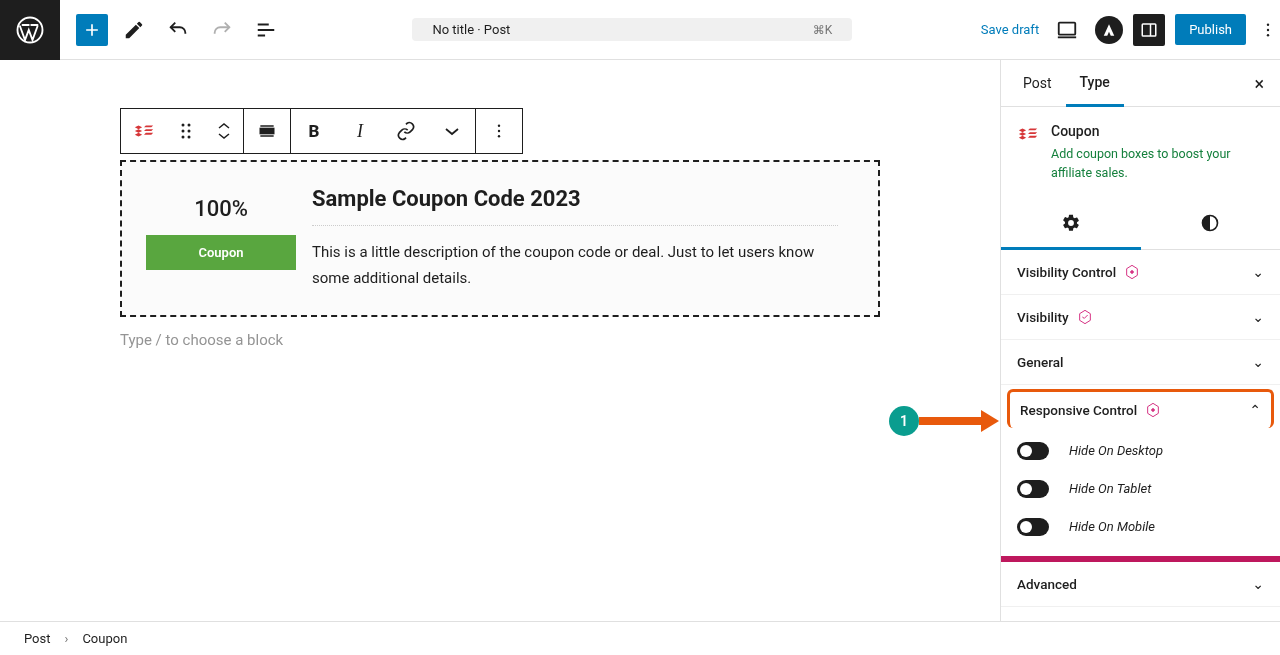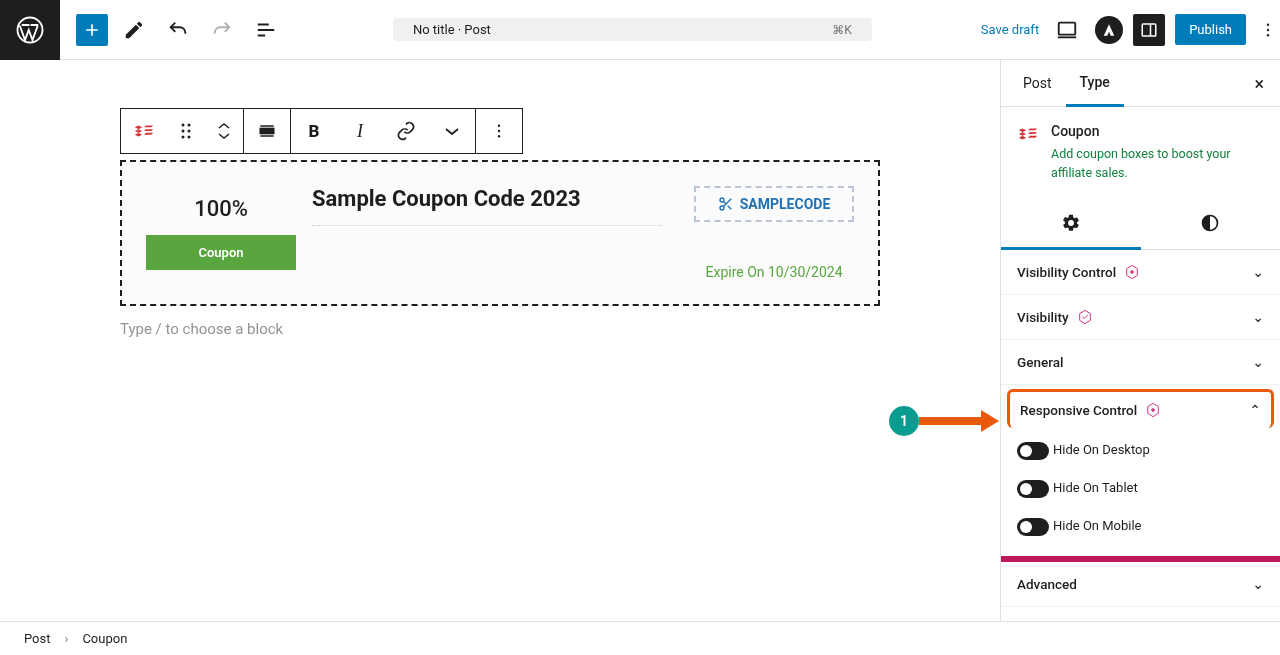--- a/index.html
+++ b/index.html
@@ -7,21 +7,21 @@
 
 
 .topbar { height: 60px; display: flex; align-items: center; border-bottom: 1px solid #e0e0e0; }
 .wp-logo { width: 60px; height: 60px; background: #1e1e1e; display: flex; align-items: center; justify-content: center; color: #fff; }
 .wp-logo svg { width: 30px; height: 30px; }
 .topbar-left { display: flex; align-items: center; gap: 8px; padding-left: 16px; }
 .add-btn { width: 32px; height: 32px; background: #007cba; border-radius: 2px; display: flex; align-items: center; justify-content: center; color: #fff; font-size: 20px; cursor: pointer; }
 .icon-btn { width: 36px; height: 36px; display: flex; align-items: center; justify-content: center; cursor: pointer; color: #1e1e1e; border-radius: 2px; }
 .icon-btn svg { width: 22px; height: 22px; }
 .top-center { flex: 1; display: flex; justify-content: center; }
-.title-pill { background: #f0f0f0; border-radius: 4px; padding: 4px 20px; width: 479px; display: flex; align-items: center; justify-content: space-between; color: #1e1e1e; }
+.title-pill { background: #f0f0f0; border-radius: 4px; padding: 4px 20px; width: 440px; display: flex; align-items: center; justify-content: space-between; color: #1e1e1e; }
 .title-pill .shortcut { color: #757575; font-size: 12px; }
 .topbar-right { display: flex; align-items: center; gap: 10px; padding-right: 0; }
 .save-draft { color: #007cba; cursor: pointer; font-size: 13px; }
 .astra-icon { width: 28px; height: 28px; background: #1e1e1e; border-radius: 50%; display: flex; align-items: center; justify-content: center; color: #fff; font-size: 14px; font-weight: bold; }
 .sidebar-toggle { width: 32px; height: 32px; background: #1e1e1e; color: #fff; display: flex; align-items: center; justify-content: center; border-radius: 2px; }
 .publish-btn { background: #007cba; color: #fff; padding: 8px 14px; border-radius: 2px; cursor: pointer; font-size: 13px; }
 .more-vert { width: 24px; display: flex; align-items: center; justify-content: center; cursor: pointer; }
 
 
 .workspace { display: flex; height: calc(100% - 60px - 34px); }
@@ -67,21 +67,21 @@
 .mode-tab { flex: 1; padding: 14px 0; display: flex; justify-content: center; cursor: pointer; }
 .mode-tab.active { border-bottom: 3px solid #007cba; margin-bottom: -1px; }
 
 .panel-row { padding: 14px 16px; border-bottom: 1px solid #f0f0f0; display: flex; align-items: center; justify-content: space-between; cursor: pointer; font-size: 13.5px; font-weight: 500; }
 .panel-row .label-wrap { display: flex; align-items: center; gap: 8px; }
 .panel-row .badge { width: 16px; height: 16px; }
 .chev { font-size: 14px; color: #1e1e1e; }
 
 .highlighted { border: 3px solid #e8590c; border-radius: 6px; margin: 4px 6px; padding: 10px 10px !important; }
 
-.toggle-row { display: flex; gap: 4px; padding: 10px 16px; }
+.toggle-row { display: flex; align-items: center; gap: 20px; padding: 10px 16px; font-style: italic; }
 .toggle { width: 32px; height: 18px; background: #1e1e1e; border-radius: 10px; position: relative; cursor: pointer; }
 .toggle::after { content: ""; position: absolute; width: 12px; height: 12px; background: #fff; border-radius: 50%; top: 3px; left: 3px; }
 .toggle-label { font-size: 13px; }
 
 
 .annotation { position: absolute; left: 889px; top: 406px; display: flex; align-items: center; z-index: 50; }
 .anno-circle { width: 30px; height: 30px; background: #0a9d8f; border-radius: 50%; color: #fff; display: flex; align-items: center; justify-content: center; font-weight: 600; font-size: 14px; }
 .anno-arrow { width: 80px; height: 14px; position: relative; }
 .anno-arrow-line { position: absolute; left: 0; top: 3px; width: 62px; height: 8px; background: #e8590c; }
 .anno-arrow-head { position: absolute; right: 0; top: -4px; width: 0; height: 0; border-left: 18px solid #e8590c; border-top: 11px solid transparent; border-bottom: 11px solid transparent; }
@@ -228,31 +228,21 @@
     </div>
 
     <div class="coupon-block">
       <div class="coupon-left">
         <div class="coupon-pct">100%</div>
         <div class="coupon-badge">Coupon</div>
       </div>
       <div class="coupon-mid">
         <div class="coupon-title">Sample Coupon Code 2023</div>
         <div class="coupon-divider"></div>
-      </div>
-      <div class="coupon-right">
-        <div class="coupon-code">
-          <svg width="16" height="16" viewBox="0 0 24 24" fill="none" stroke="#2271b1" stroke-width="2">
-              <circle cx="6" cy="6" r="3"></circle>
-              <circle cx="6" cy="18" r="3"></circle>
-              <path d="M20 4L8.12 15.88M14.47 14.48L20 20M8.12 8.12L12 12"></path>
-            </svg>
-          <span>SAMPLECODE</span>
-        </div>
-        <div class="coupon-expire">Expire On 10/30/2024</div>
+        <div class="coupon-desc">This is a little description of the coupon code or deal. Just to let users know some additional details.</div>
       </div>
     </div>
 
     <div class="placeholder-text">Type / to choose a block</div>
   </div>
 
   <div class="sidebar">
     <div class="sidebar-tabs">
       <div class="sidebar-tab">Post</div>
       <div class="sidebar-tab active">Type</div>

